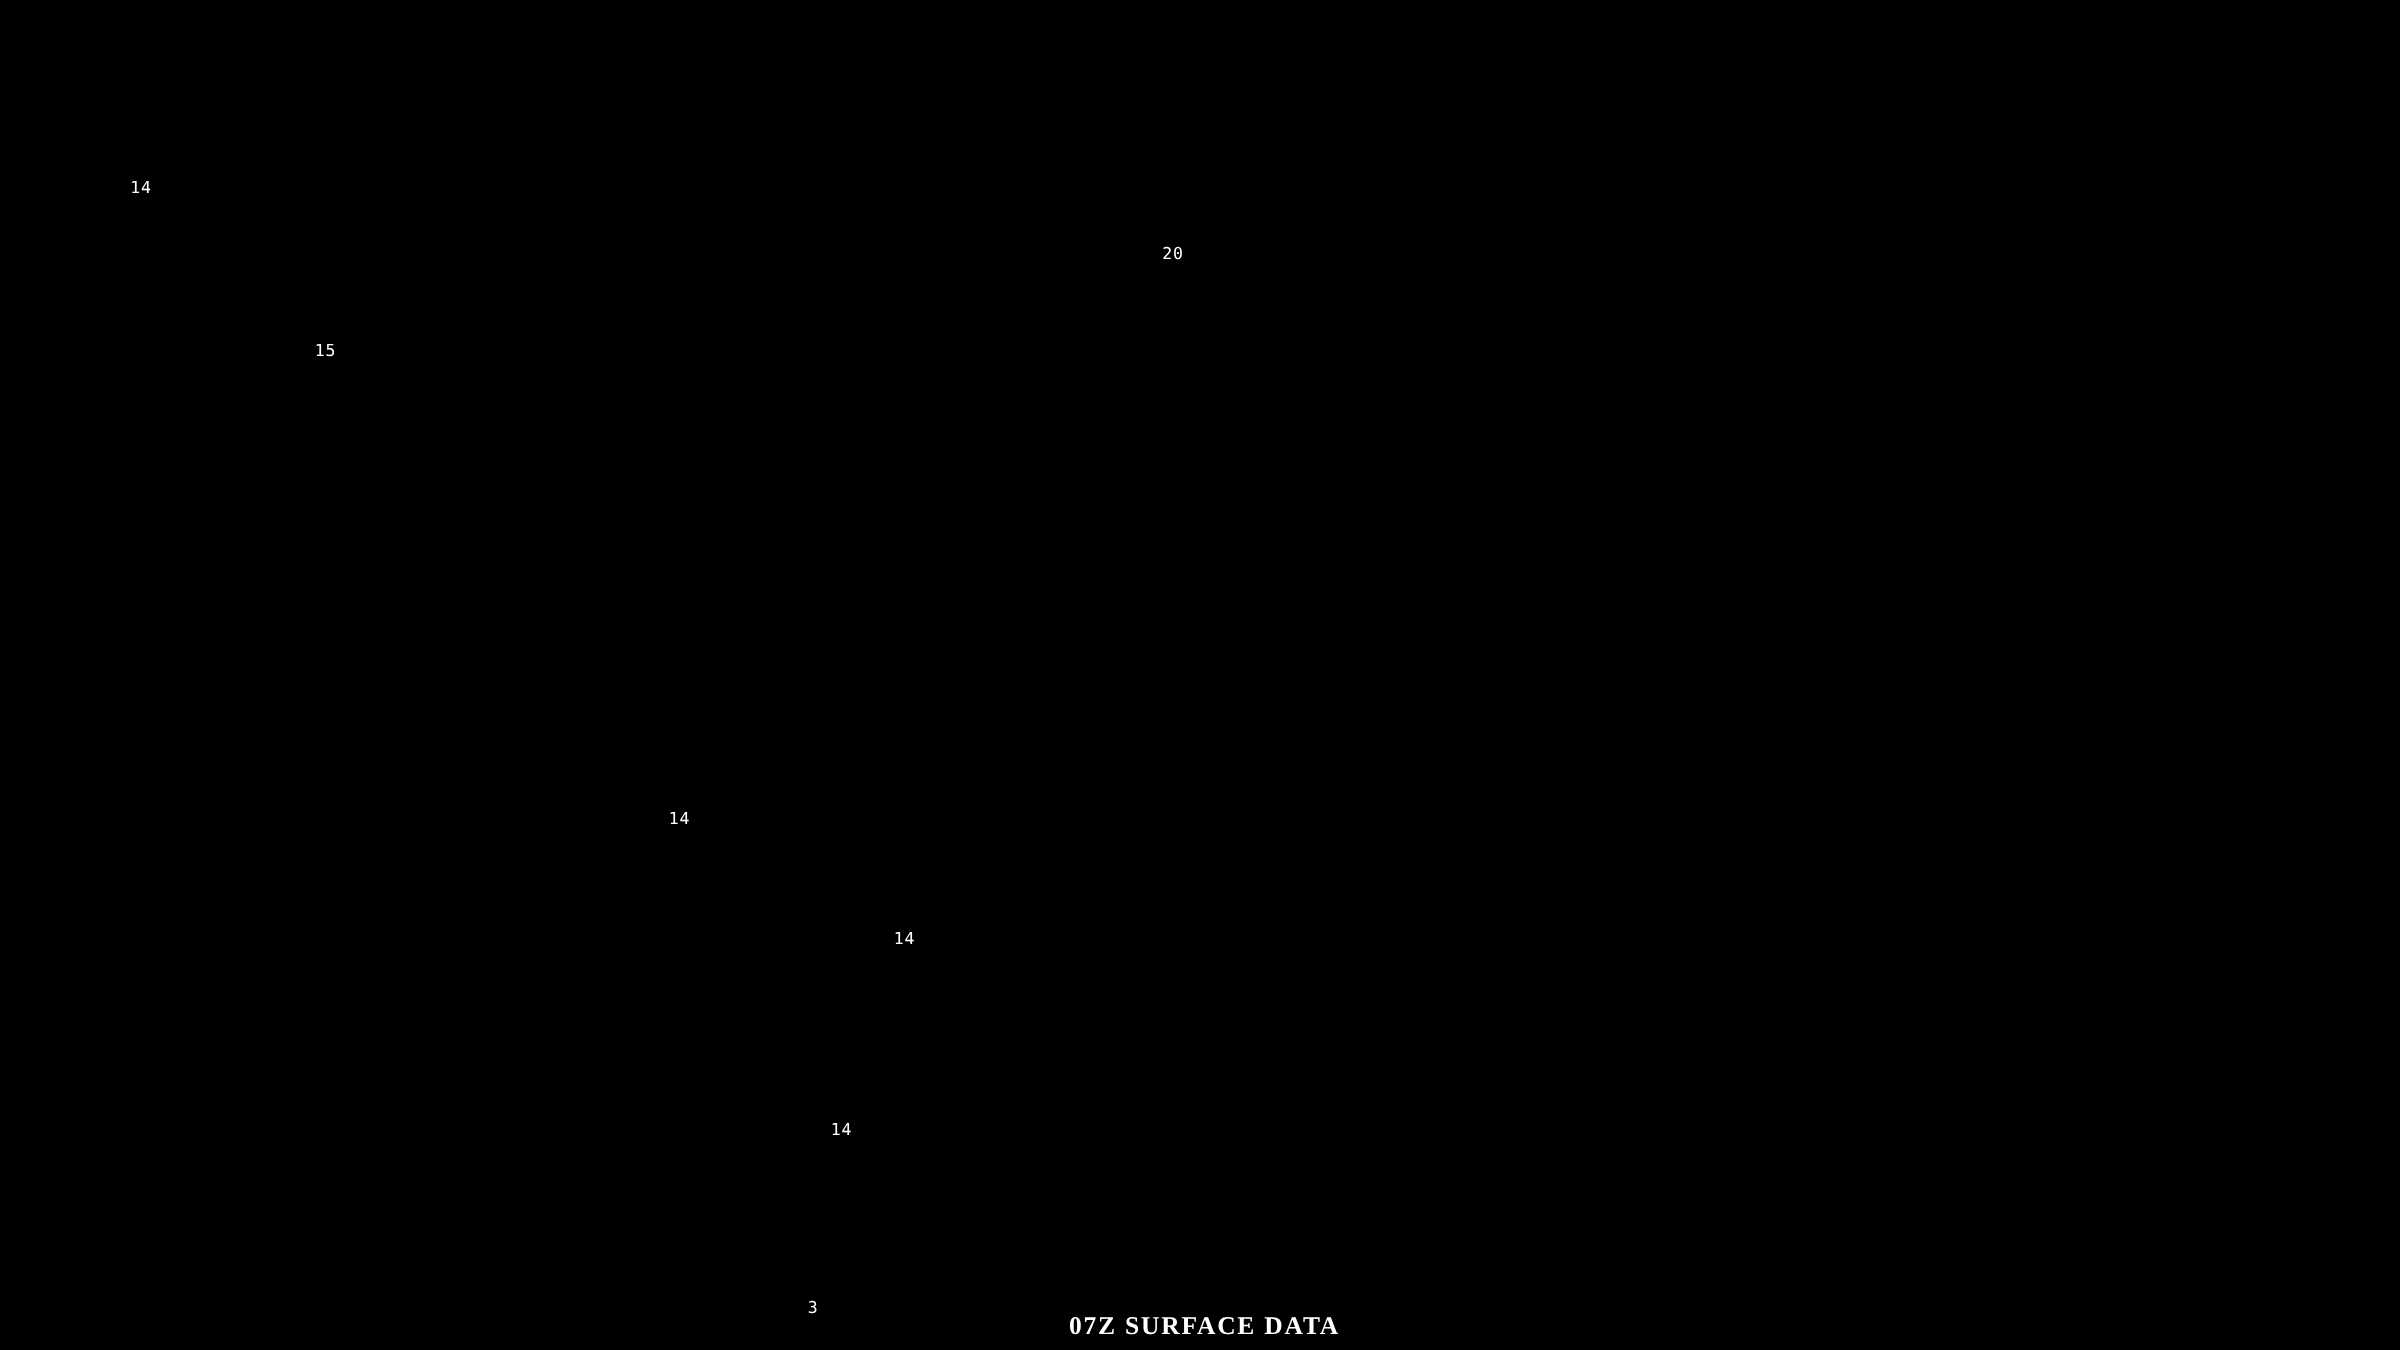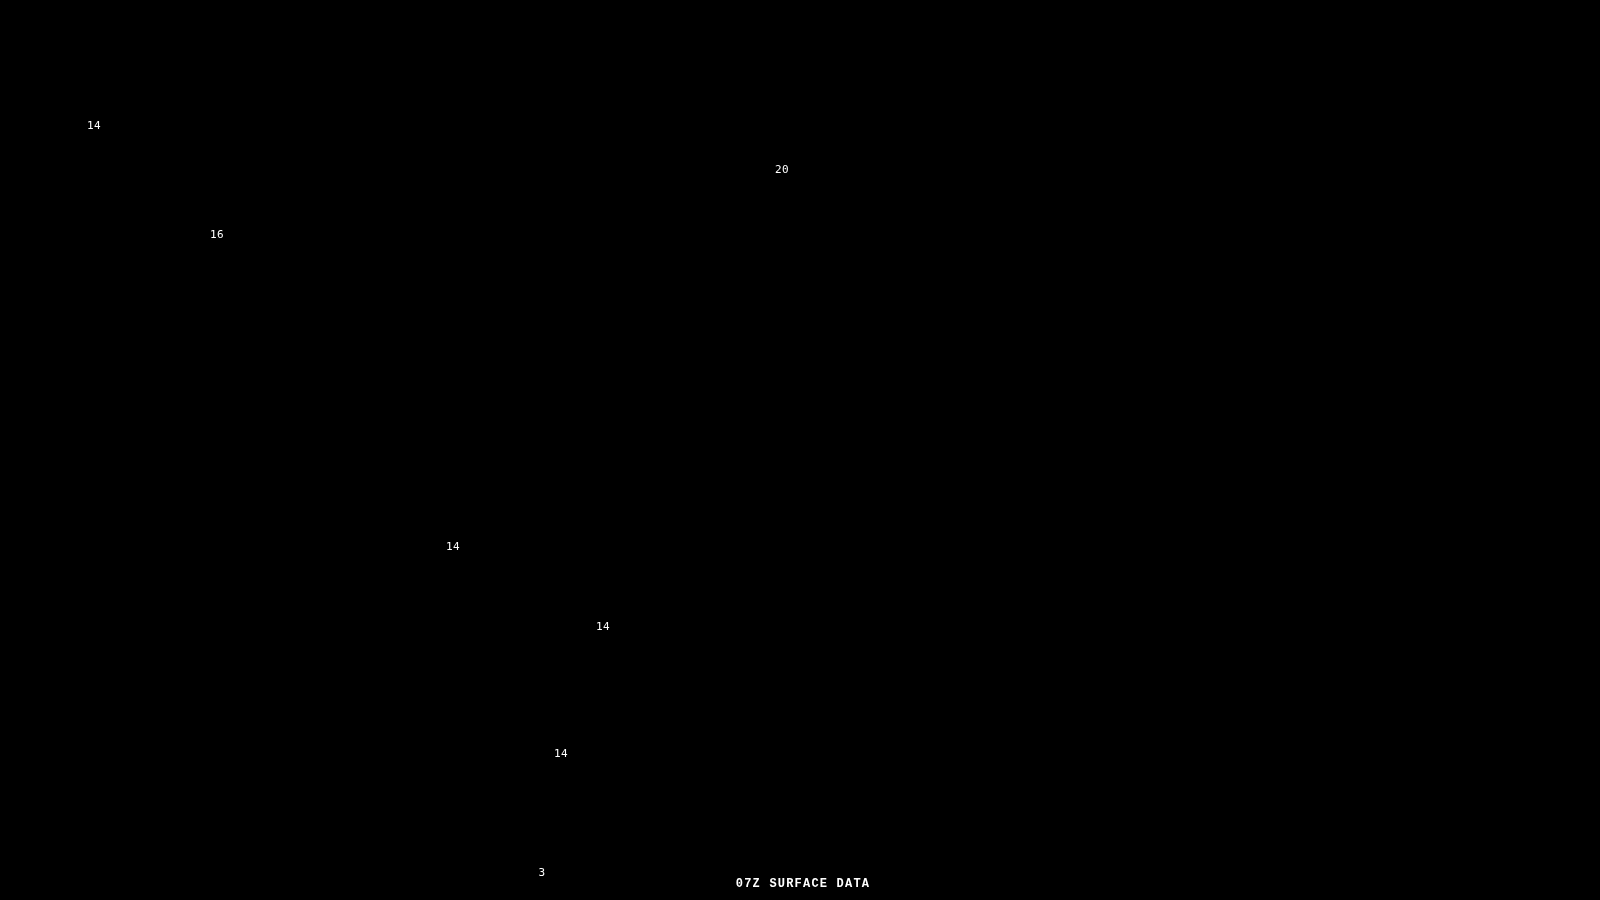--- a/index.html
+++ b/index.html
@@ -22,34 +22,34 @@
     font-family: "DejaVu Sans Mono", monospace;
     font-size: 11px;
     line-height: 11px;
     letter-spacing: 0.5px;
     white-space: nowrap;
     transform: translate(-50%, -50%);
   }
   .caption {
     position: absolute;
     color: #ffffff;
-    font-family: Liberation Mono, monospace;
-    font-size: 12px;
+    font-family: Liberation Serif, serif;
+    font-size: 17px;
     line-height: 12px;
     letter-spacing: 1.2px;
     white-space: nowrap;
     transform: translate(-50%, -50%);
     font-weight: bold;
   }
 </style>
 </head>
 <body>
 
 <div id="map-canvas" style="background: rgb(0, 0, 0);">
     <div class="station-label" style="left: 94px; top: 125px; color: rgb(255, 255, 255);">14</div>
     <div class="station-label" style="left: 782px; top: 121px; color: rgb(255, 255, 255); margin-top: 48px;">20</div>
-    <div class="station-label" style="left: 217px; top: 234px; color: rgb(255, 255, 255);">16</div>
+    <div class="station-label" style="left: 217px; top: 234px; color: rgb(255, 255, 255);">15</div>
     <div class="station-label" style="left: 453px; top: 546px; color: rgb(255, 255, 255);">14</div>
     <div class="station-label" style="left: 603px; top: 626px; color: rgb(255, 255, 255);">14</div>
     <div class="station-label" style="left: 561px; top: 753px; color: rgb(255, 255, 255);">14</div>
     <div class="station-label" style="left: 542px; top: 872px; color: rgb(255, 255, 255);">3</div>
     <div class="caption" style="left: 803px; top: 884px; color: rgb(255, 255, 255);">07Z SURFACE DATA</div>
   </div>
 
 </body></html>

